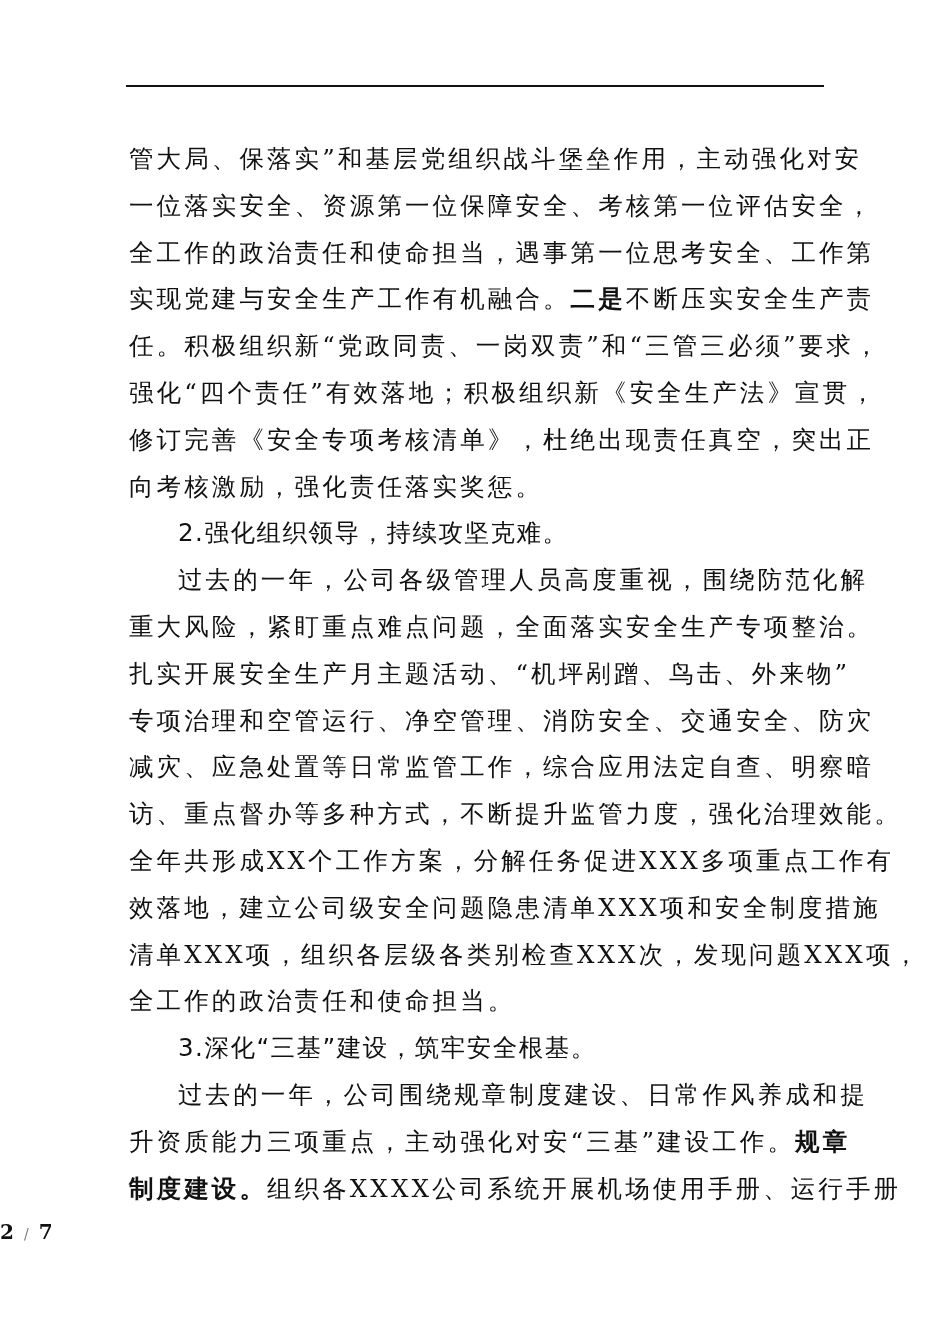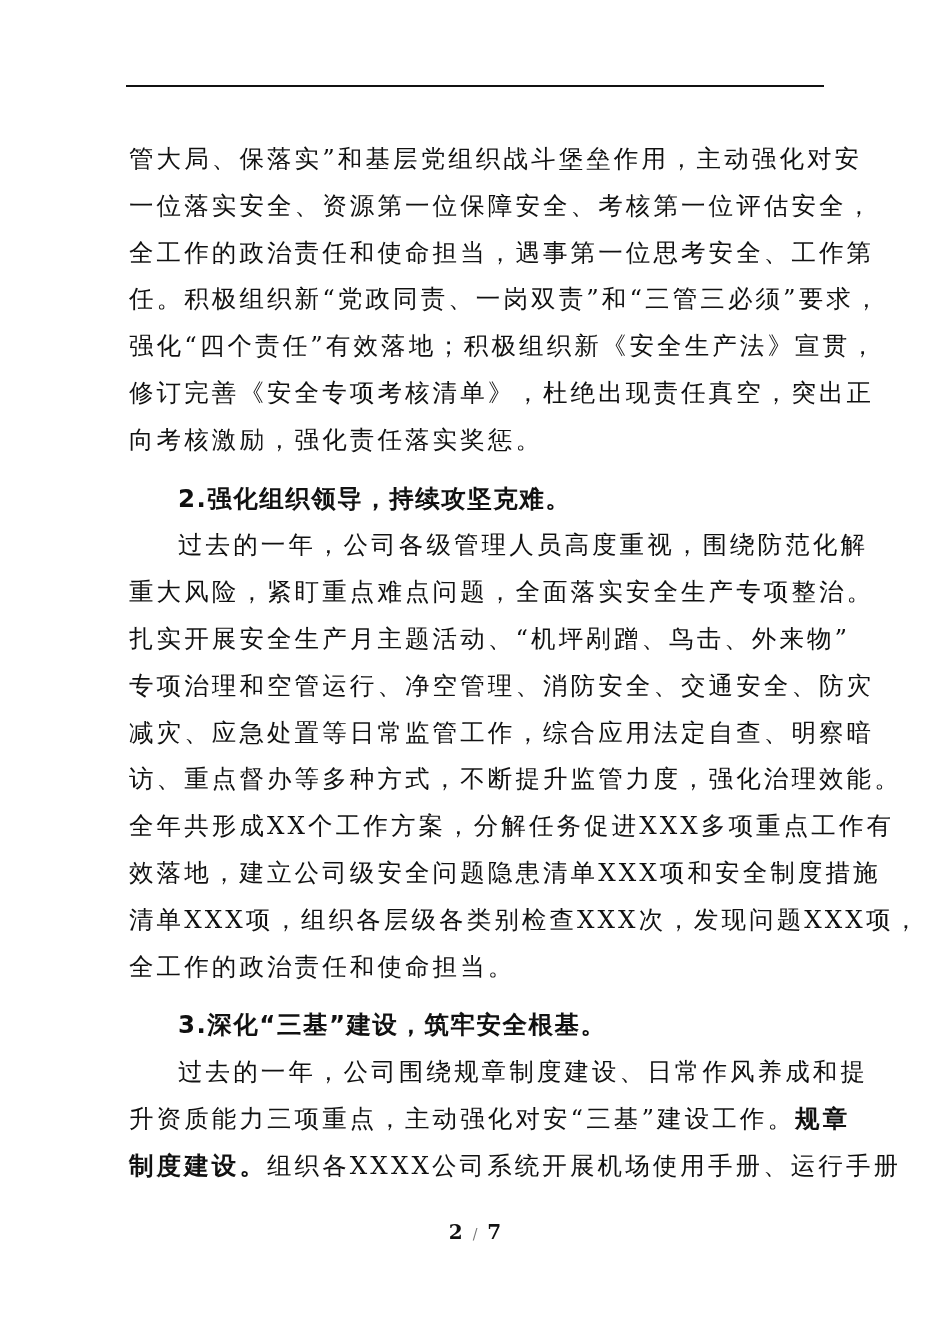--- a/index.html
+++ b/index.html
@@ -6,37 +6,38 @@
     body { width: 950px; height: 1344px; position: relative; overflow: hidden; }
     .page { position: absolute; left: 0; top: 0; width: 844px; height: 1344px; background: #fff; }
     .header-rule { position: absolute; left: 126px; top: 85px; width: 698px; height: 2px; background: #111; }
     .body-text {
       position: absolute; left: 129px; top: 136px; width: 700px;
       font-family: "DejaVu Serif", "Liberation Serif", serif;
       font-size: 24.5px; color: #111; letter-spacing: 3.1px;
     }
     .line { height: 46.8px; line-height: 46.8px; white-space: nowrap; }
     .indent { padding-left: 49px; }
-    .heading { font-family: "DejaVu Sans", "Liberation Sans", sans-serif; font-weight: bold; letter-spacing: 1.5px; margin-top: 12px; }
+    .heading { font-family: "DejaVu Sans", "Liberation Sans", sans-serif; font-weight: normal; letter-spacing: 1.5px; }
     b.em { font-family: "DejaVu Sans", "Liberation Sans", sans-serif; font-weight: bold; }
     .page-num {
-      position: absolute; left: 0; top: 1220px; width: 950px; text-align: center;
+      position: absolute; left: 0; top: 1220px; width: 950px; 
       font-family: "DejaVu Serif", "Liberation Serif", serif; font-size: 20px; font-weight: bold; color: #111;
     }
     .page-num .sep { font-weight: normal; color: #777; font-size: 14px; margin: 0 10px; }
   </style>
 </head>
 <body>
 
 <div class="page">
   <div class="header-rule"></div>
   <div class="body-text" id="body-text">
       <div class="line"><span>管大局、保落实”和基层党组织战斗堡垒作用，主动强化对安</span></div>
       <div class="line"><span>一位落实安全、资源第一位保障安全、考核第一位评估安全，</span></div>
       <div class="line"><span>全工作的政治责任和使命担当，遇事第一位思考安全、工作第</span></div>
+      <div class="line"><span>实现党建与安全生产工作有机融合。</span><b class="em">二是</b><span>不断压实安全生产责</span></div>
       <div class="line"><span>任。积极组织新“党政同责、一岗双责”和“三管三必须”要求，</span></div>
       <div class="line"><span>强化“四个责任”有效落地；积极组织新《安全生产法》宣贯，</span></div>
       <div class="line"><span>修订完善《安全专项考核清单》，杜绝出现责任真空，突出正</span></div>
       <div class="line"><span>向考核激励，强化责任落实奖惩。</span></div>
       <div class="line heading indent"><span>2.强化组织领导，持续攻坚克难。</span></div>
       <div class="line indent"><span>过去的一年，公司各级管理人员高度重视，围绕防范化解</span></div>
       <div class="line"><span>重大风险，紧盯重点难点问题，全面落实安全生产专项整治。</span></div>
       <div class="line"><span>扎实开展安全生产月主题活动、“机坪剐蹭、鸟击、外来物”</span></div>
       <div class="line"><span>专项治理和空管运行、净空管理、消防安全、交通安全、防灾</span></div>
       <div class="line"><span>减灾、应急处置等日常监管工作，综合应用法定自查、明察暗</span></div>

